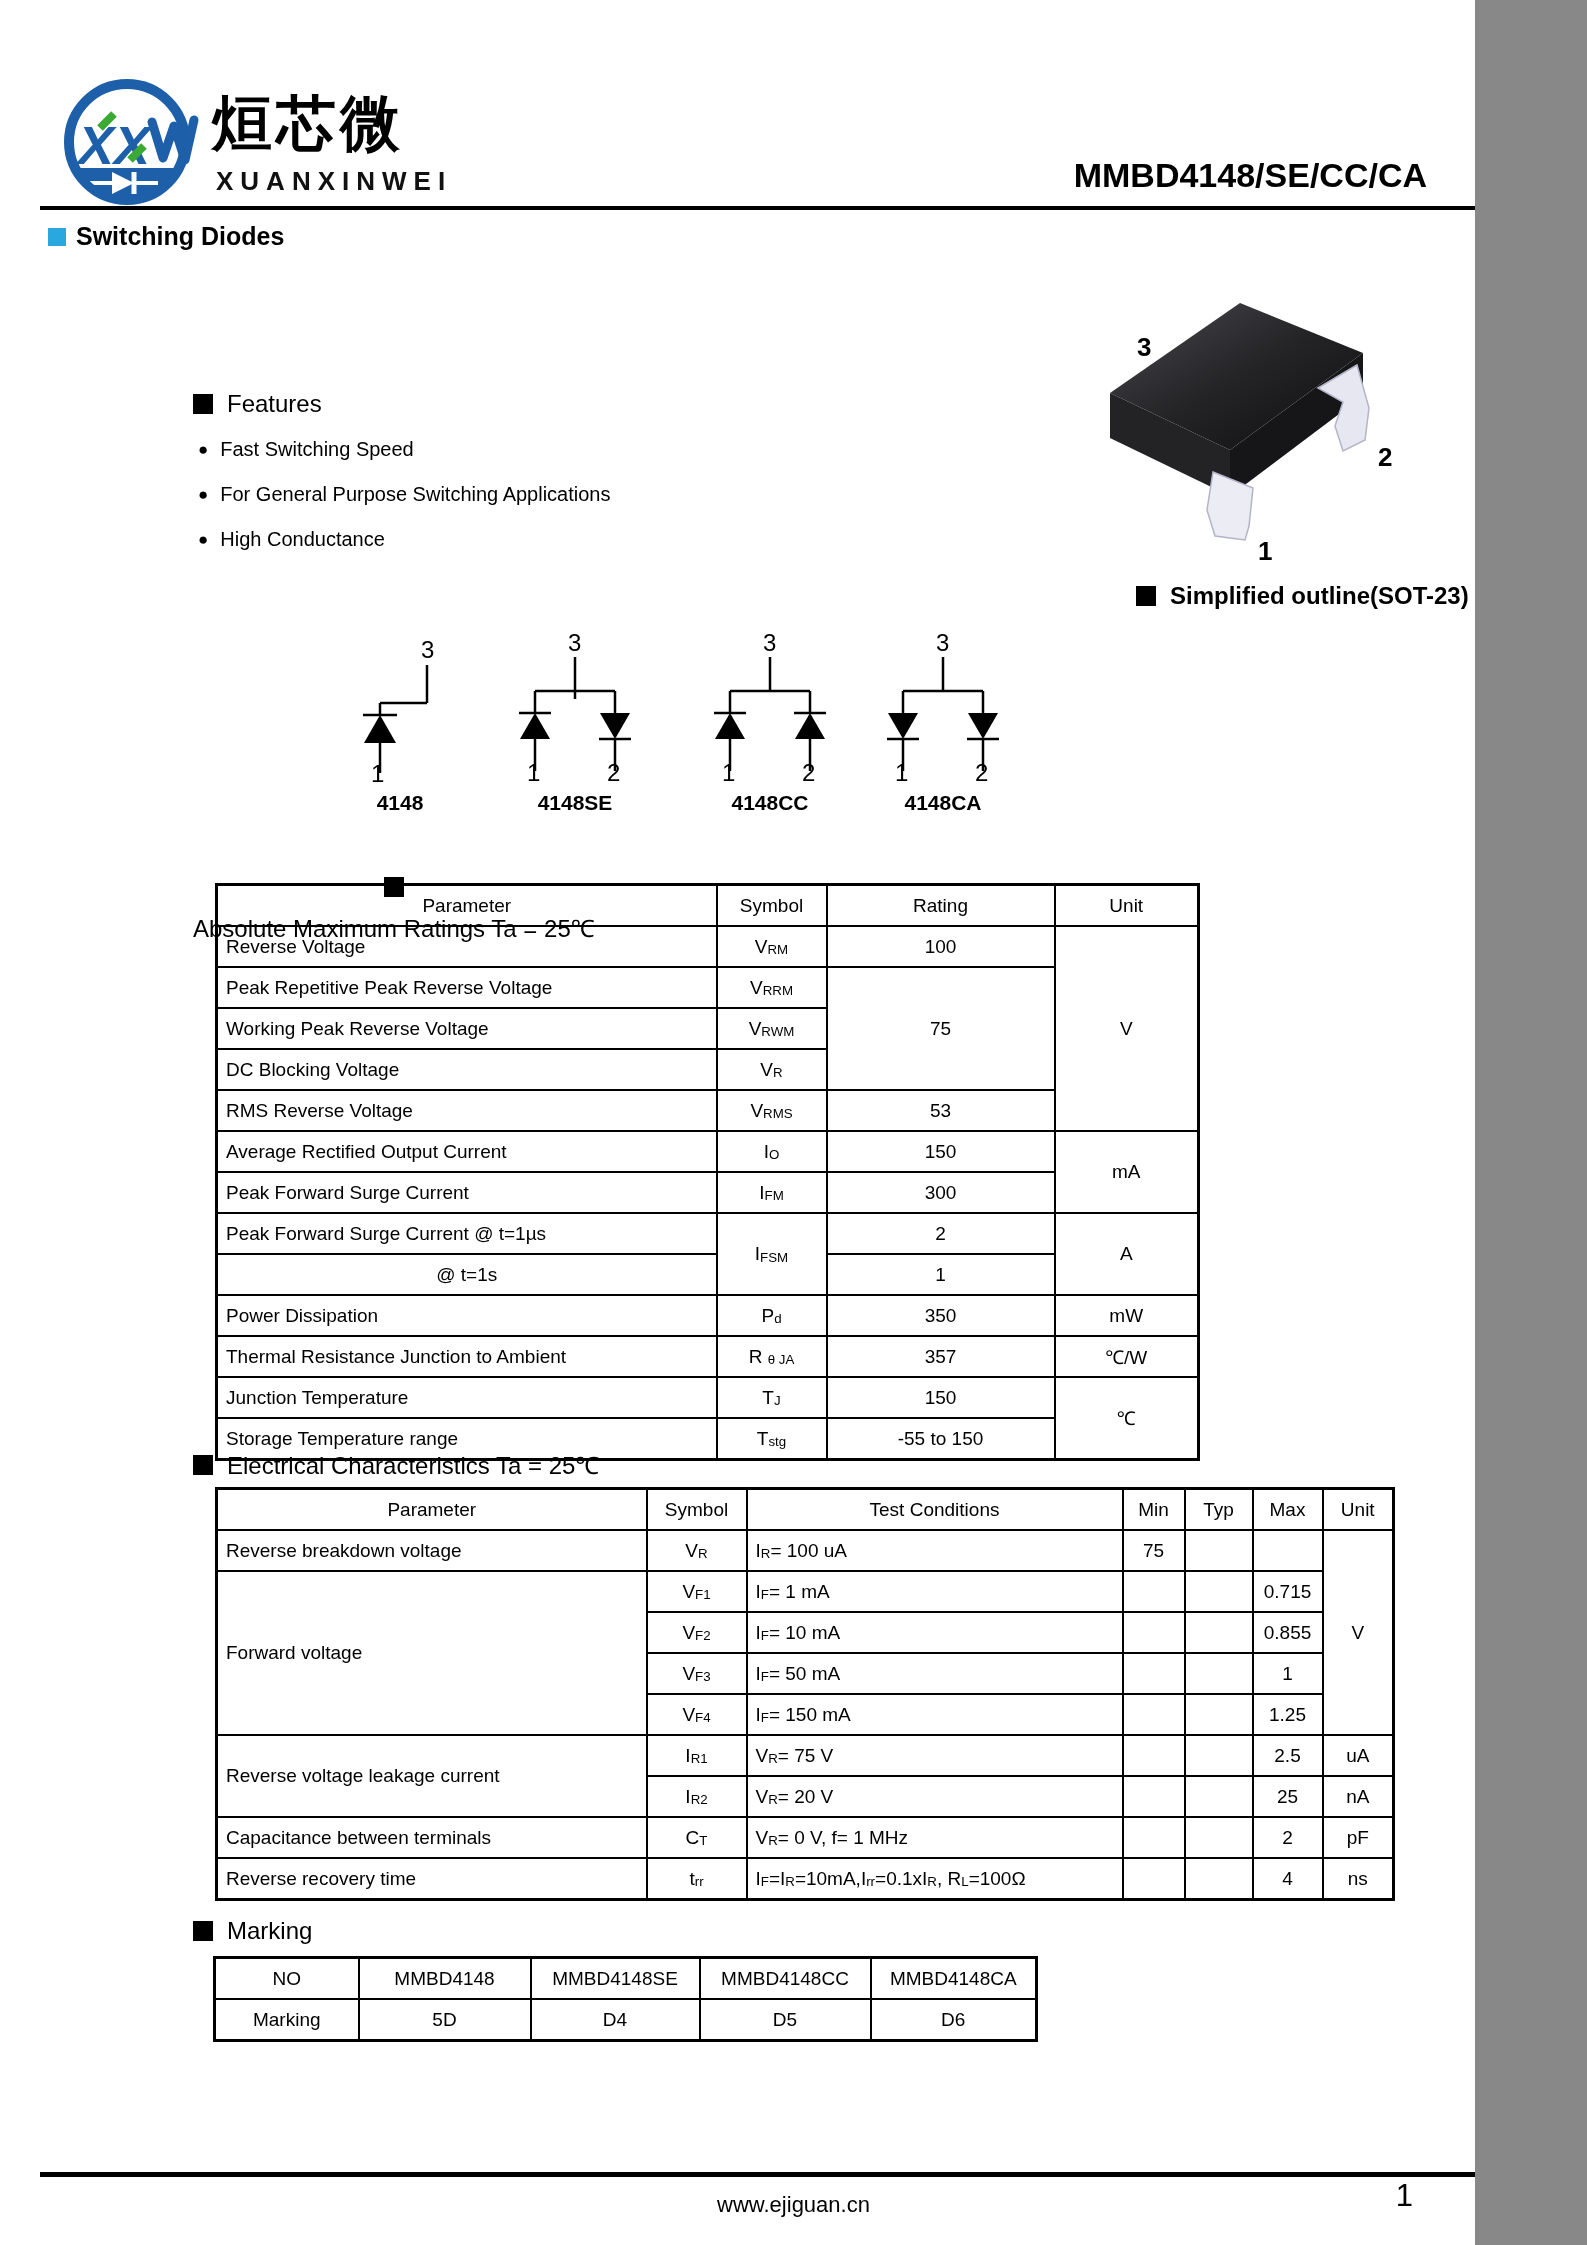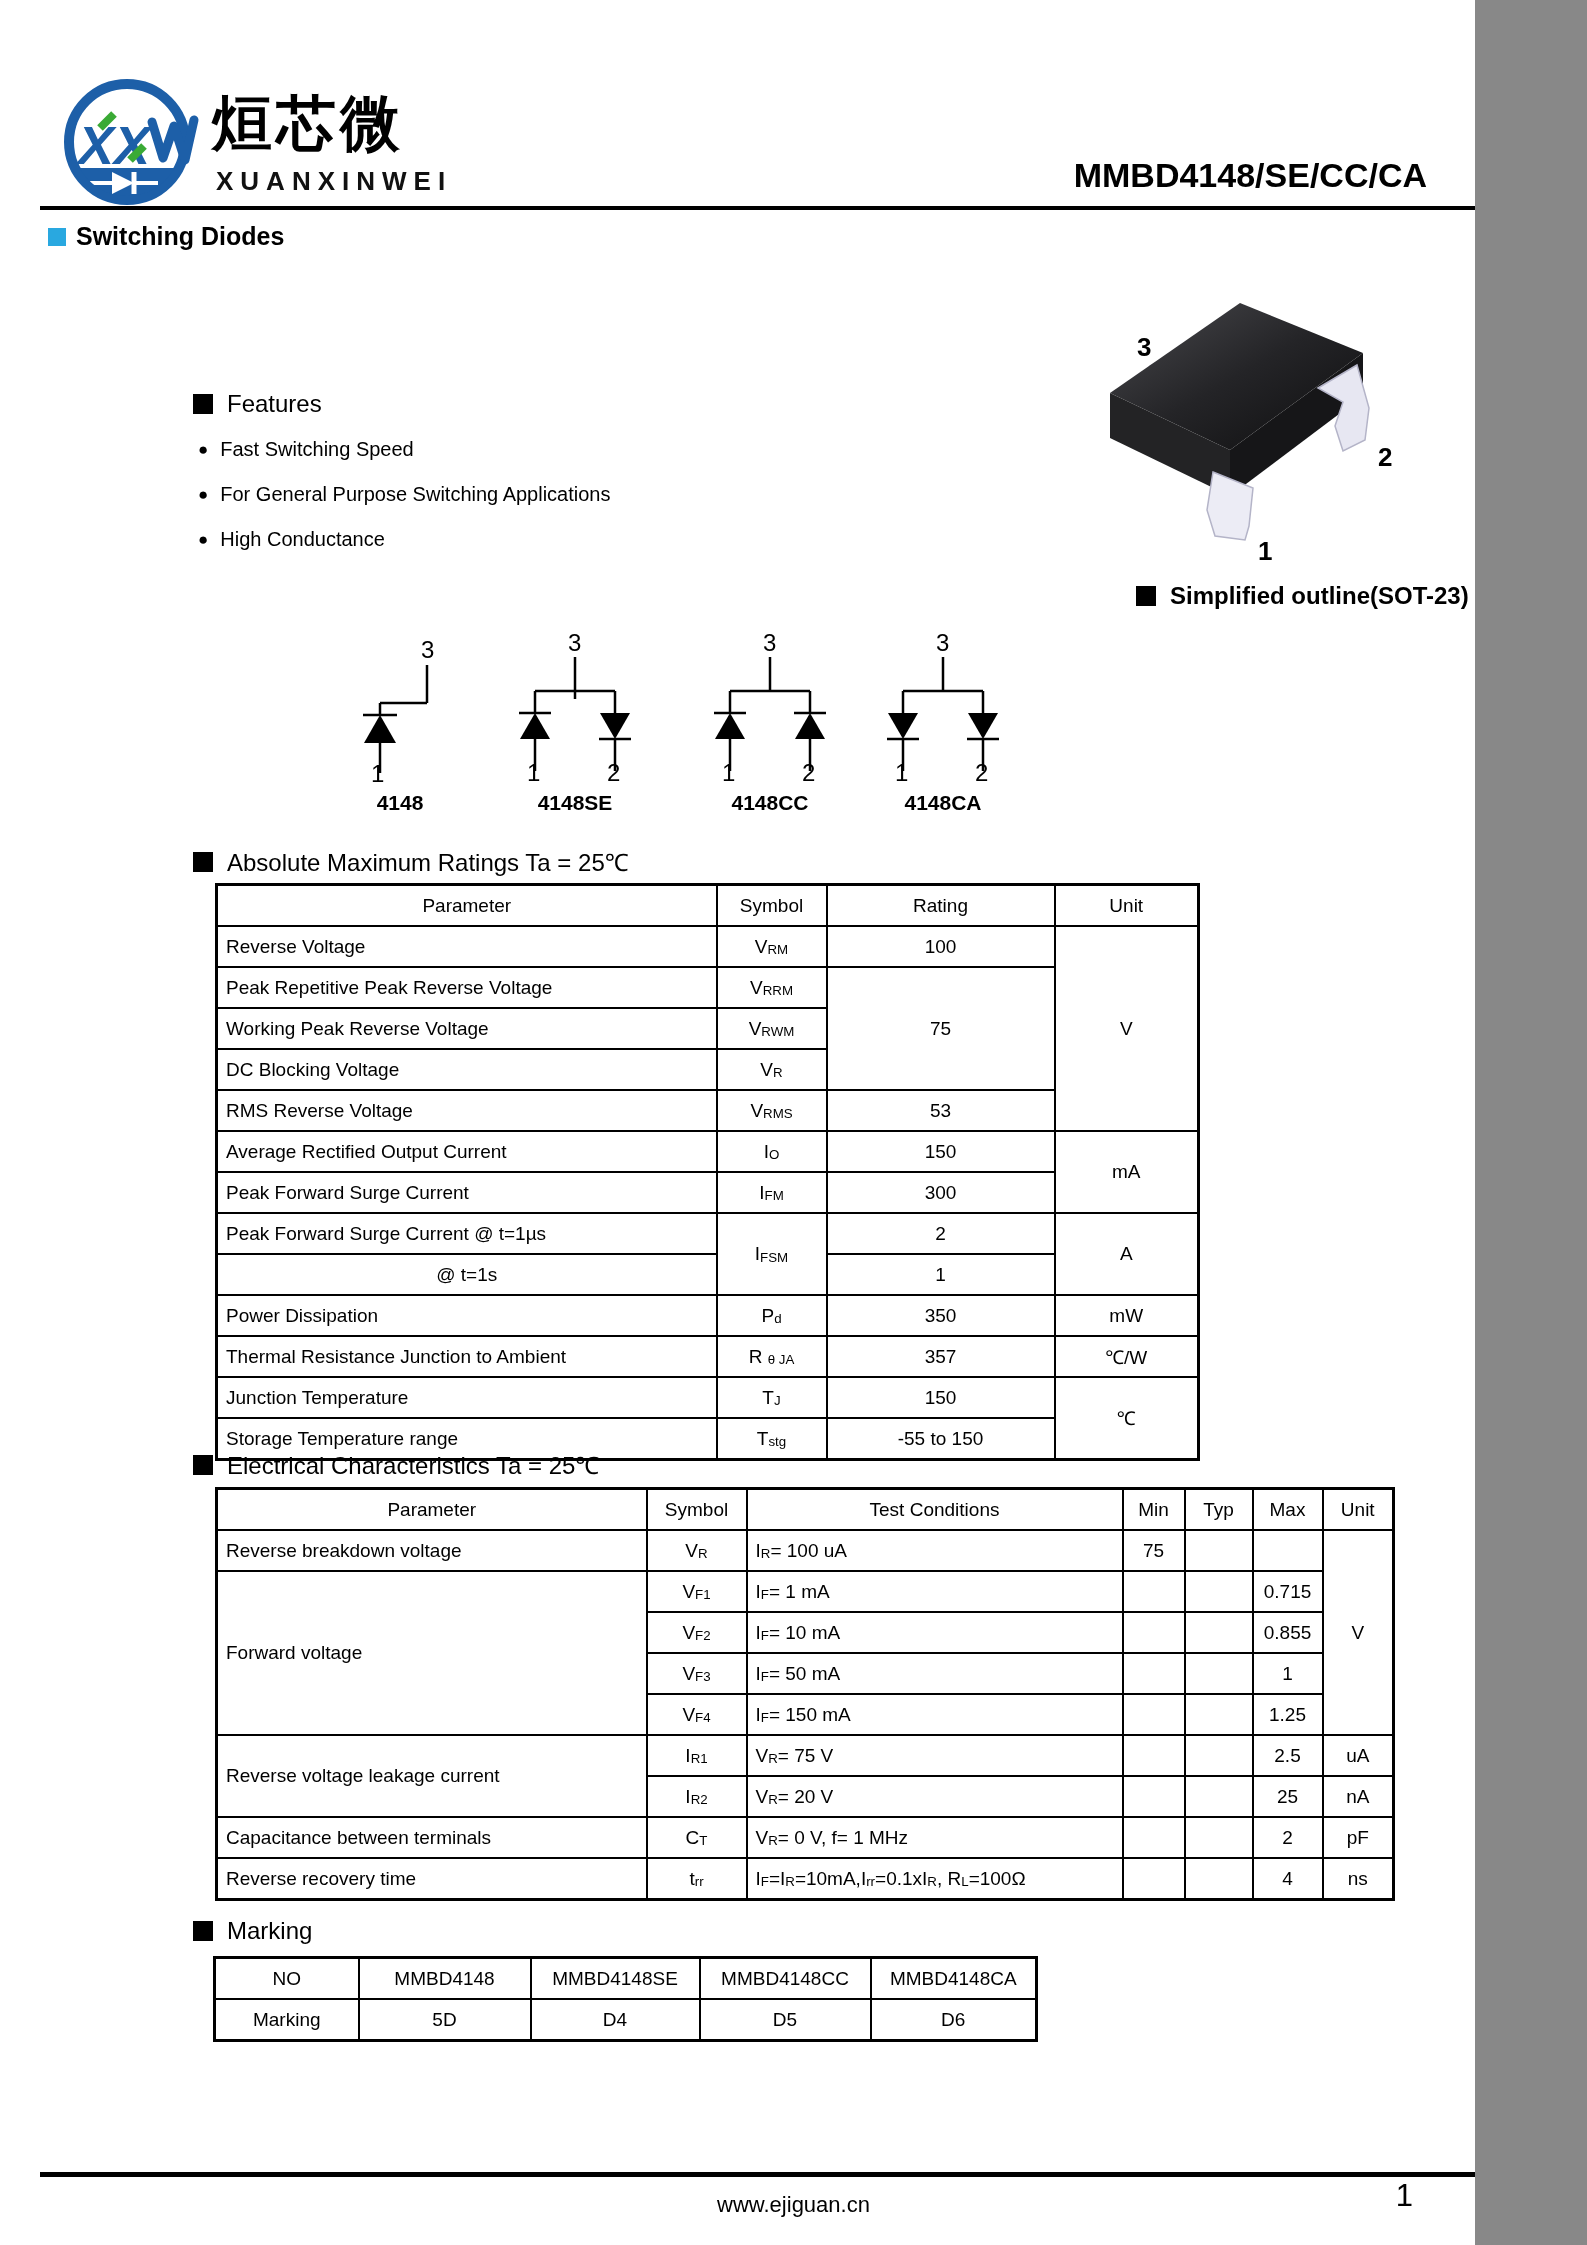--- a/index.html
+++ b/index.html
@@ -200,21 +200,21 @@
       </g>
       <polygon points="30,80 60,80 45,106" fill="#000"></polygon>
       <polygon points="110,80 140,80 125,106" fill="#000"></polygon>
       <text x="78" y="18" font-size="24">3</text>
       <text x="37" y="148" font-size="24">1</text>
       <text x="117" y="148" font-size="24">2</text>
     </svg>
     <div class="cap">4148CA</div>
   </div>
 
-  <div class="section-title" style="left:193px;top:845px;">
+  <div class="section-title" style="left:193px;top:877px;flex-direction:column;">
     <span class="sq"></span>
     <span class="label">Absolute Maximum Ratings Ta = 25℃</span>
   </div>
 
   <table class="ds abs-table">
     <colgroup>
         <col style="width:500px">
         <col style="width:110px">
         <col style="width:228px">
         <col style="width:144px">

